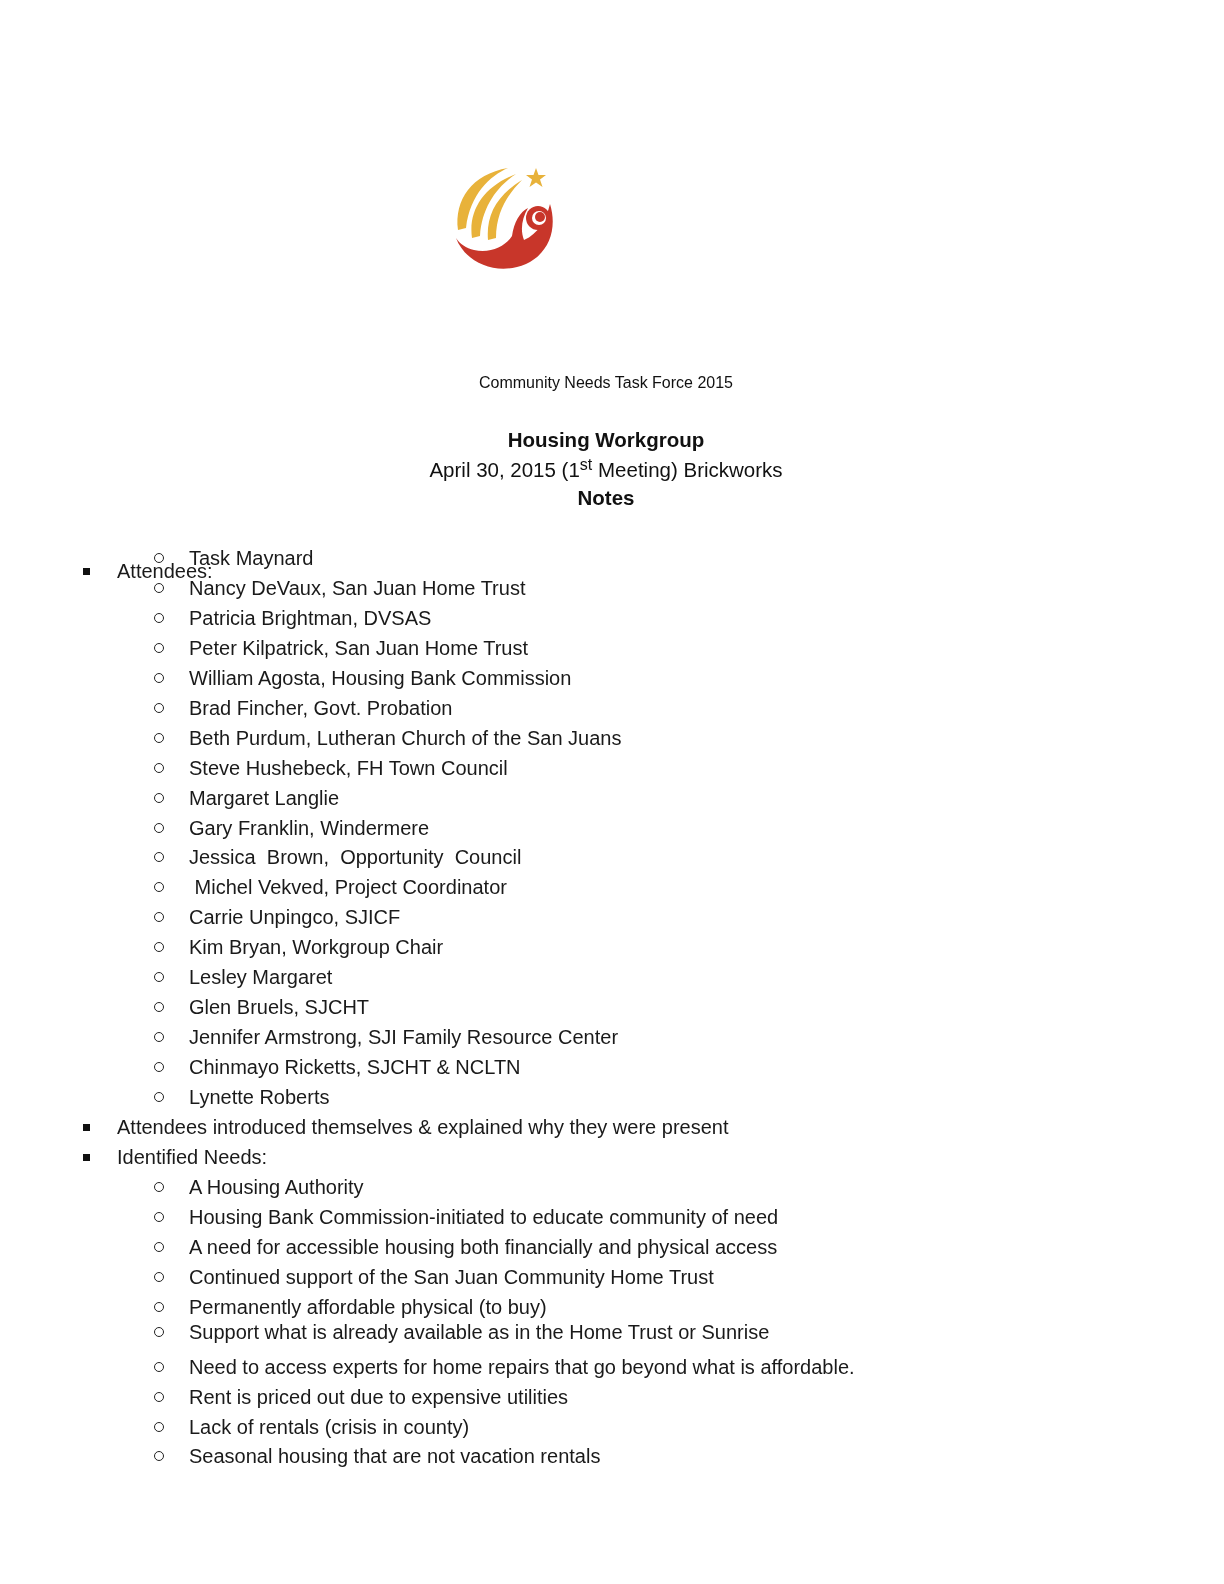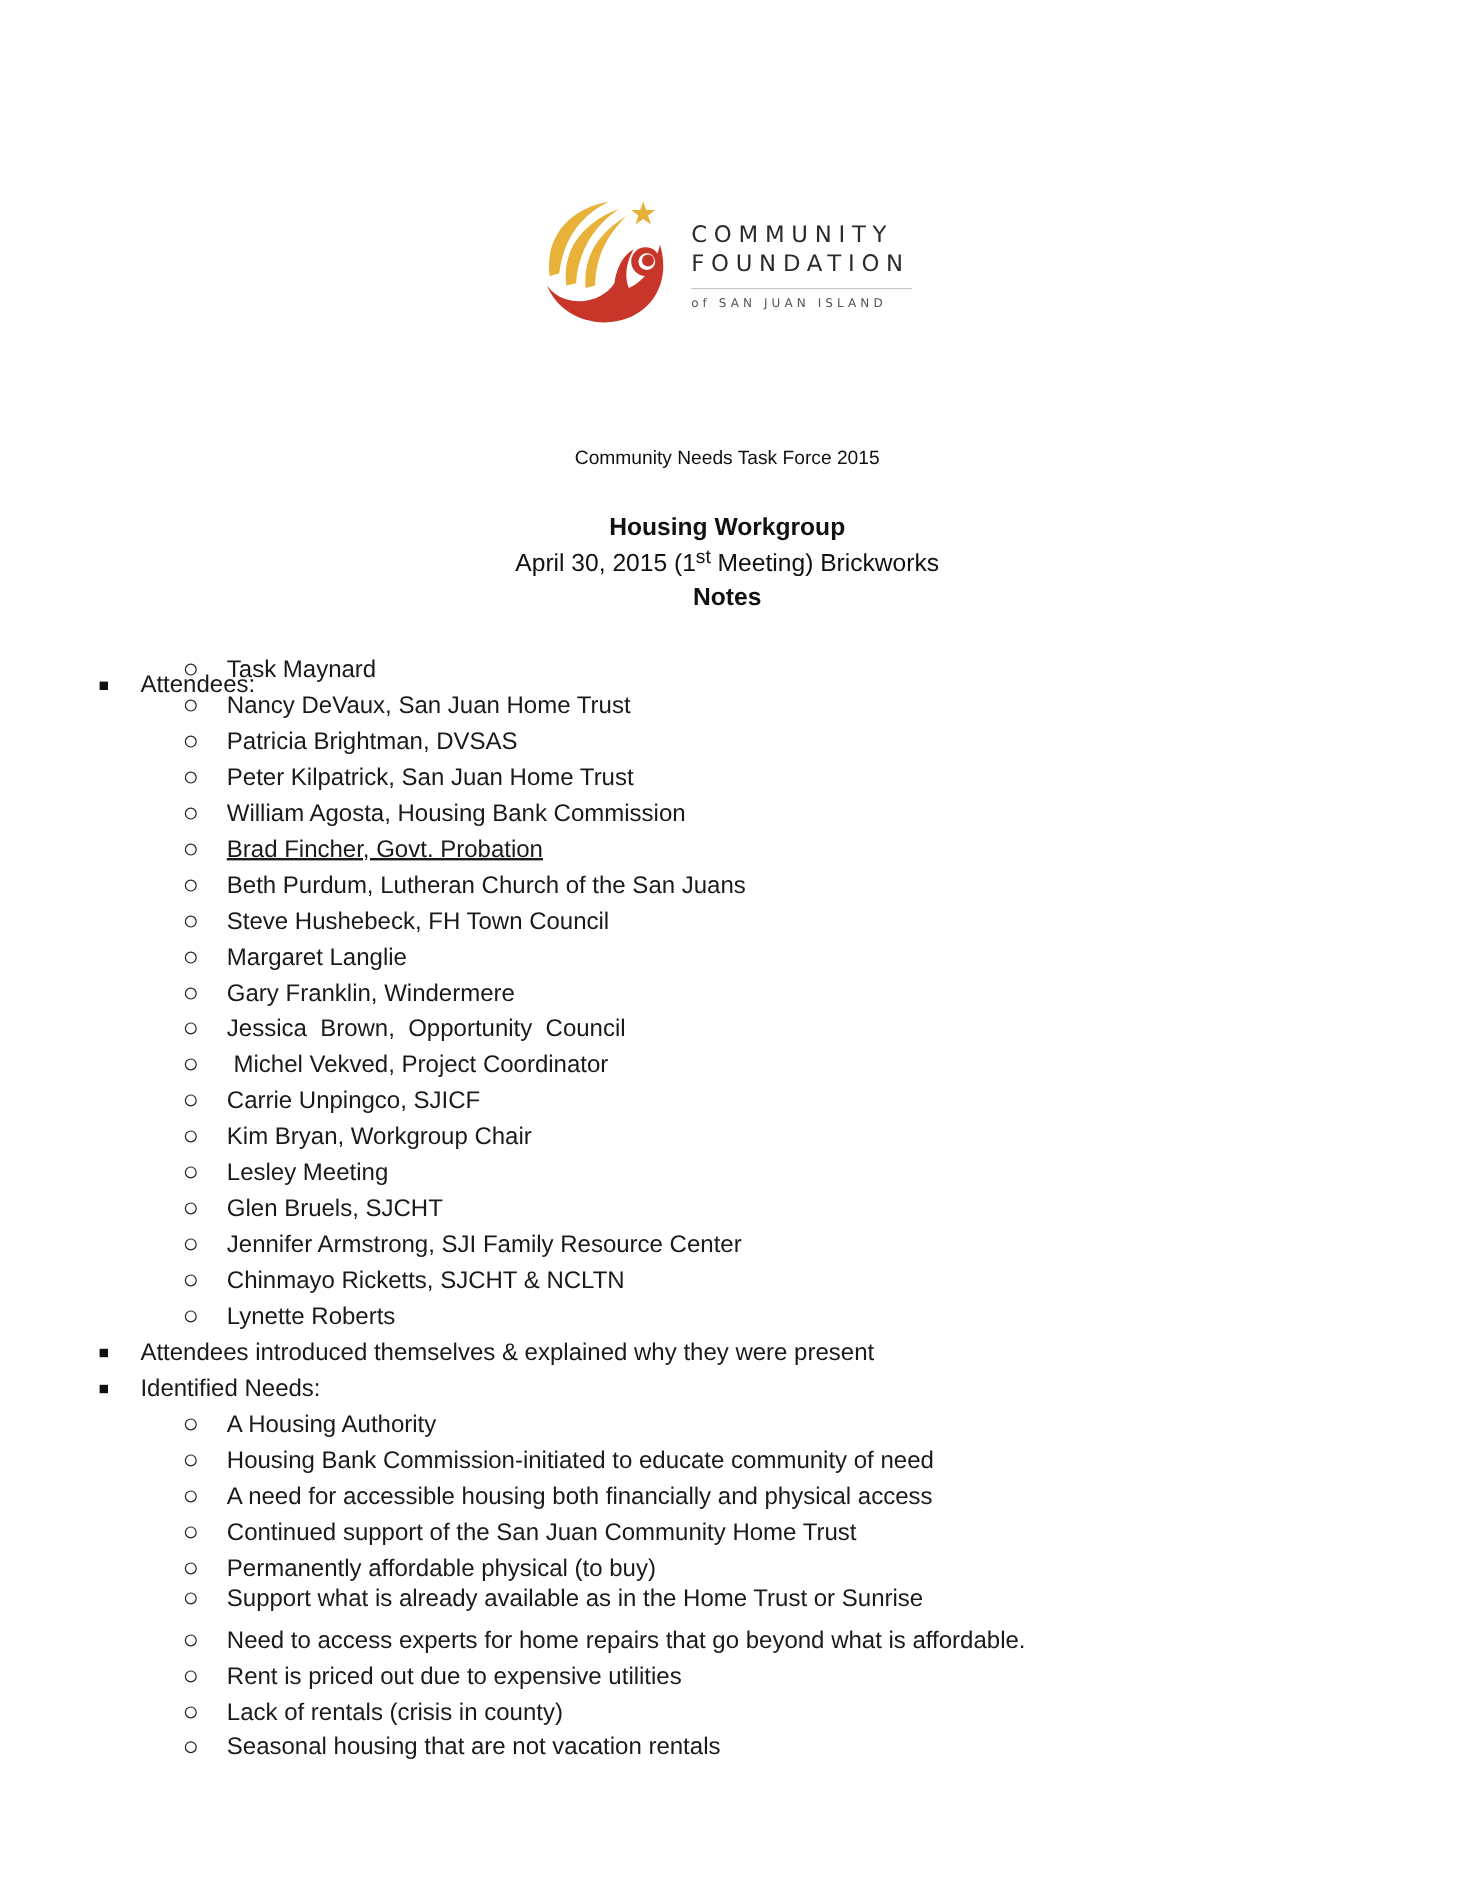--- a/index.html
+++ b/index.html
@@ -60,51 +60,45 @@
     <path d="M38 80 C36 56, 46 36, 72 20 C58 34, 46 52, 46 78 Z" fill="#E8B23A"></path>
 
     <polygon points="86,8 88.5,15 96,15 90,19.5 92.5,27 86,22.5 79.5,27 82,19.5 76,15 83.5,15" fill="#E8B23A"></polygon>
 
     <path d="M6 78 C16 104, 48 116, 76 104 C98 94, 108 70, 100 44 C96 60, 88 74, 74 80 C70 70, 72 58, 78 48 C70 52, 64 62, 62 76 C56 86, 40 94, 24 90 C16 88, 10 84, 6 78 Z" fill="#C8362A"></path>
 
     <circle cx="88" cy="58" r="12" fill="#C8362A"></circle>
     <circle cx="89" cy="58" r="7" fill="#ffffff"></circle>
     <circle cx="90" cy="57" r="5" fill="#C8362A"></circle>
   </svg>
-  <div class="logo-text">
-    <div class="logo-line1">COMMUNITY</div>
-    <div class="logo-line2">FOUNDATION</div>
-    <div class="logo-rule"></div>
-    <div class="logo-line3">of SAN JUAN ISLAND</div>
-  </div>
 </div>
 
 <div class="title">Community Needs Task Force 2015</div>
 
 <div class="subhead bold h1">Housing Workgroup</div>
 <div class="subhead h2"><span>April 30, 2015 (1</span><sup>st</sup><span> Meeting) Brickworks</span></div>
 <div class="subhead bold h3">Notes</div>
 
 <div class="bullets" id="bullets">
     <div class="row lvl1" style="top: 524px; margin-top: 35px;"><span class="marker-square"></span><span>Attendees:</span></div>
     <div class="row lvl2" style="top: 545.95px;"><span class="marker-circle"></span><span style="white-space: pre;">Task Maynard</span></div>
     <div class="row lvl2" style="top: 575.9px;"><span class="marker-circle"></span><span style="white-space: pre;">Nancy DeVaux, San Juan Home Trust</span></div>
     <div class="row lvl2" style="top: 605.85px;"><span class="marker-circle"></span><span style="white-space: pre;">Patricia Brightman, DVSAS</span></div>
     <div class="row lvl2" style="top: 635.8px;"><span class="marker-circle"></span><span style="white-space: pre;">Peter Kilpatrick, San Juan Home Trust</span></div>
     <div class="row lvl2" style="top: 665.75px;"><span class="marker-circle"></span><span style="white-space: pre;">William Agosta, Housing Bank Commission</span></div>
-    <div class="row lvl2" style="top: 695.7px;"><span class="marker-circle"></span><span style="white-space: pre; text-decoration: underline;">Brad Fincher, Govt. Probation</span></div>
+    <div class="row lvl2" style="top: 695.7px;"><span class="marker-circle"></span><span style="white-space: pre;">Brad Fincher, Govt. Probation</span></div>
     <div class="row lvl2" style="top: 725.65px;"><span class="marker-circle"></span><span style="white-space: pre;">Beth Purdum, Lutheran Church of the San Juans</span></div>
     <div class="row lvl2" style="top: 755.6px;"><span class="marker-circle"></span><span style="white-space: pre;">Steve Hushebeck, FH Town Council</span></div>
     <div class="row lvl2" style="top: 785.55px;"><span class="marker-circle"></span><span style="white-space: pre;">Margaret Langlie</span></div>
     <div class="row lvl2" style="top: 815.5px;"><span class="marker-circle"></span><span style="white-space: pre;">Gary Franklin, Windermere</span></div>
     <div class="row lvl2" style="top: 845.45px;"><span class="marker-circle"></span><span style="white-space: pre;">Jessica  Brown,  Opportunity  Council</span></div>
     <div class="row lvl2" style="top: 875.4px;"><span class="marker-circle"></span><span style="white-space: pre;"> Michel Vekved, Project Coordinator</span></div>
     <div class="row lvl2" style="top: 905.35px;"><span class="marker-circle"></span><span style="white-space: pre;">Carrie Unpingco, SJICF</span></div>
     <div class="row lvl2" style="top: 935.3px;"><span class="marker-circle"></span><span style="white-space: pre;">Kim Bryan, Workgroup Chair</span></div>
-    <div class="row lvl2" style="top: 965.25px;"><span class="marker-circle"></span><span style="white-space: pre;">Lesley Meeting</span></div>
+    <div class="row lvl2" style="top: 965.25px;"><span class="marker-circle"></span><span style="white-space: pre;">Lesley Margaret</span></div>
     <div class="row lvl2" style="top: 995.2px;"><span class="marker-circle"></span><span style="white-space: pre;">Glen Bruels, SJCHT</span></div>
     <div class="row lvl2" style="top: 1025.15px;"><span class="marker-circle"></span><span style="white-space: pre;">Jennifer Armstrong, SJI Family Resource Center</span></div>
     <div class="row lvl2" style="top: 1055.1px;"><span class="marker-circle"></span><span style="white-space: pre;">Chinmayo Ricketts, SJCHT &amp; NCLTN</span></div>
     <div class="row lvl2" style="top: 1085.05px;"><span class="marker-circle"></span><span style="white-space: pre;">Lynette Roberts</span></div>
     <div class="row lvl1" style="top: 1115px;"><span class="marker-square"></span><span>Attendees introduced themselves &amp; explained why they were present</span></div>
     <div class="row lvl1" style="top: 1144.95px;"><span class="marker-square"></span><span>Identified Needs:</span></div>
     <div class="row lvl2" style="top: 1174.9px;"><span class="marker-circle"></span><span style="white-space: pre;">A Housing Authority</span></div>
     <div class="row lvl2" style="top: 1204.85px;"><span class="marker-circle"></span><span style="white-space: pre;">Housing Bank Commission-initiated to educate community of need</span></div>
     <div class="row lvl2" style="top: 1234.8px;"><span class="marker-circle"></span><span style="white-space: pre;">A need for accessible housing both financially and physical access</span></div>
     <div class="row lvl2" style="top: 1264.75px;"><span class="marker-circle"></span><span style="white-space: pre;">Continued support of the San Juan Community Home Trust</span></div>

